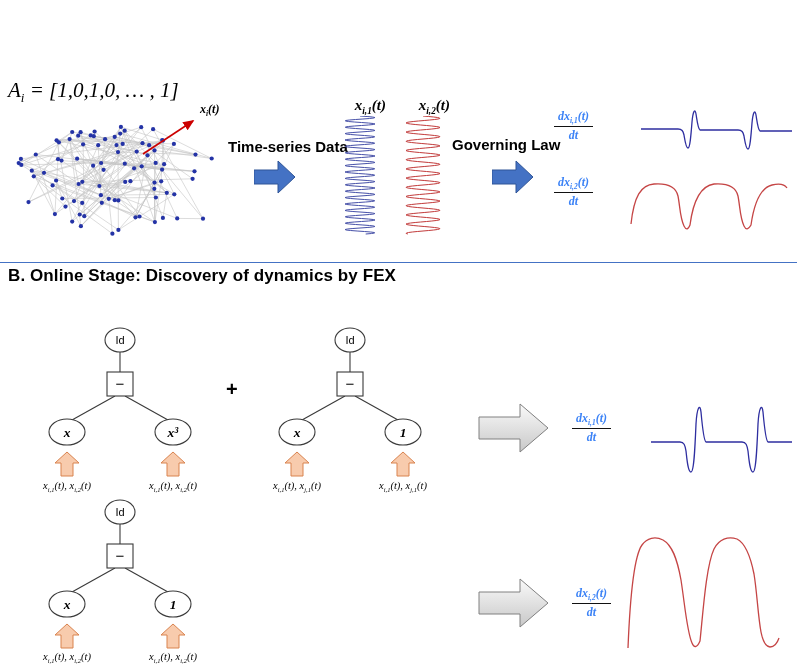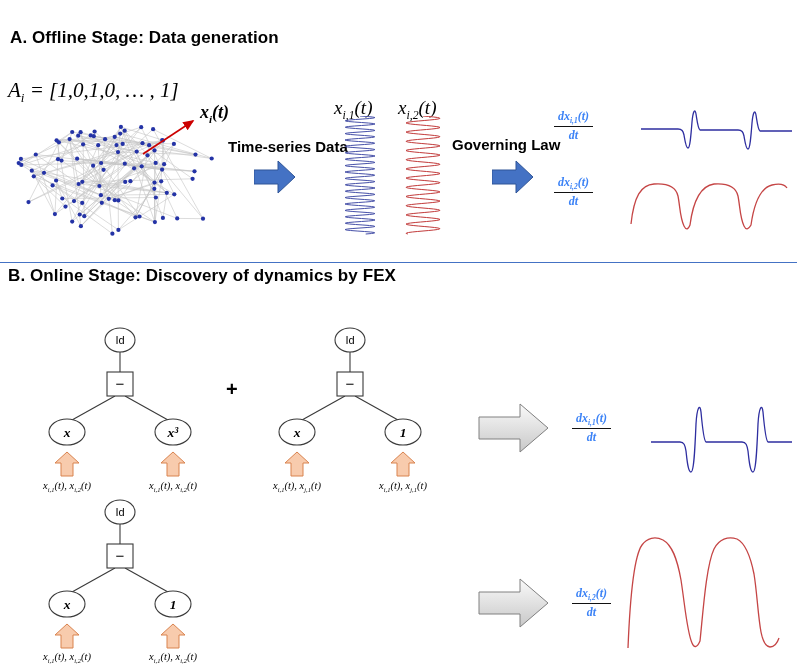--- a/index.html
+++ b/index.html
@@ -5,23 +5,23 @@
   * { margin:0; padding:0; box-sizing:border-box; }
   html,body { background:#ffffff; }
   .canvas { position:relative; width:797px; height:664px; background:#fff;
             font-family:"Liberation Sans", sans-serif; color:#000; overflow:hidden; }
   .abs { position:absolute; }
   .sec-title { position:absolute; font-weight:700; font-size:17px; letter-spacing:.1px; }
   .subhead { position:absolute; font-weight:700; font-size:14.5px; }
   .arrow-label { position:absolute; font-weight:700; font-size:15px;text-align:right; }
   .math { font-family:"Liberation Serif", serif; font-style:italic; }
   .adj { position:absolute; font-size:21px; }
-  .node-label { position:absolute; font-weight:700; font-size:18px; }
+  .node-label { position:absolute; font-weight:700; font-size:12px; }
   .coil-label { position:absolute; font-family:"Liberation Serif", serif; font-style:italic;
-                font-weight:400; font-size:19px; text-align:left; width:52px; }
+                font-weight:700; font-size:15px; text-align:right; width:52px; }
   sub { font-size:.62em; line-height:0; }
   .frac { position:absolute; display:inline-flex; flex-direction:column; align-items:center;
           font-family:"Liberation Serif", serif; font-style:italic; font-weight:700;
           font-size:12px; color:#3b82f6; }
   .frac .num { padding:0 4px 2px; border-bottom:1.6px solid #111; line-height:1.15; }
   .frac .den { line-height:1.25; padding-top:1px; }
   .divider { position:absolute; left:0; width:797px; border-top:1.4px solid #4472c4; }
   .plus { position:absolute; font-weight:700; font-size:20px; }
   .leafline { position:absolute; text-align:center; font-family:"Liberation Serif", serif;
               font-style:italic; font-size:10.5px; white-space:nowrap; }
@@ -36,21 +36,20 @@
            font-weight:700; font-size:13.5px; fill:#000; }
   .oarrow { fill:#f8cbad; stroke:#d9834f; stroke-width:1; }
   .blue-poly { fill:#4472c4; stroke:#2f5597; stroke-width:1; }
   .gray-poly { stroke:#808080; stroke-width:1; }
 </style>
 </head>
 <body>
 
 <div class="canvas">
 
-  <div class="sec-title" style="left:10px;top:28px">A. Offline Stage: Data generation</div>
 
   <div class="adj math" style="left:8px;top:78px">A<sub>i</sub> = [1,0,1,0, … , 1]</div>
 
   <svg class="abs" style="left:5px;top:96px" width="220" height="150" viewBox="0 0 220 150">
     <defs>
       <marker id="redarrow" markerWidth="8" markerHeight="8" refX="6" refY="3" orient="auto">
         <path d="M0,0 L7,3 L0,6 Z" fill="#cc0000"></path>
       </marker>
     </defs>
     <g class="edges">

